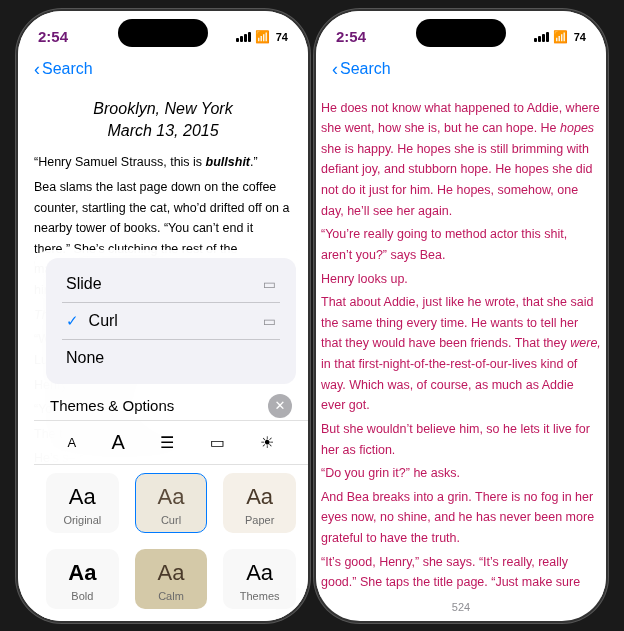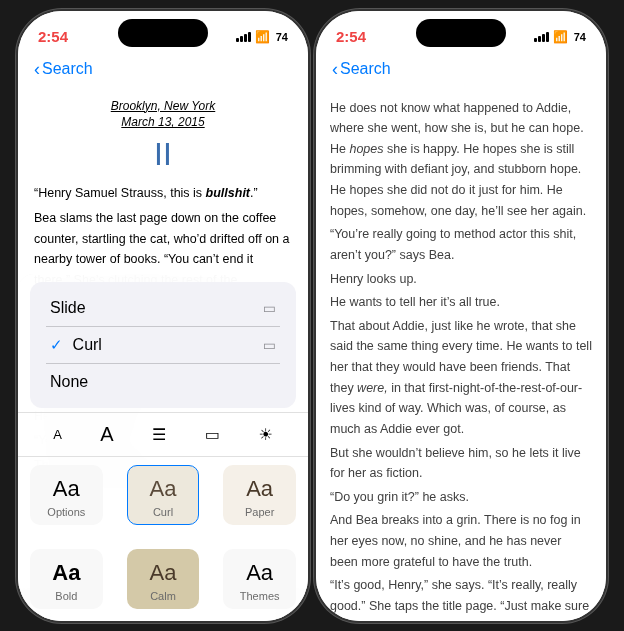--- a/index.html
+++ b/index.html
@@ -43,21 +43,21 @@
       align-items: center;
       padding: 12px 20px 4px 20px;
       height: 44px;
       background: #fff;
       position: relative;
     }
 
     .status-time {
       font-size: 15px;
       font-weight: 600;
-      color: #ef4444;
+      color: #701a75;
     }
 
     .status-icons {
       display: flex;
       align-items: center;
       gap: 5px;
       font-size: 11px;
       color: #000;
     }
 
@@ -105,24 +105,23 @@
       position: relative;
     }
 
     .book-header {
       text-align: center;
       margin-bottom: 10px;
     }
 
     .book-location {
       font-style: italic;
-      font-size: 12px;
+      font-size: 16px;
       color: #000;
       line-height: 1.4;
-      text-decoration: underline;
     }
 
     .chapter-num {
       font-size: 32px;
       font-weight: 200;
       color: #3a6dad;
       line-height: 1.2;
       margin: 4px 0;
     }
 
@@ -134,21 +133,21 @@
 
     .book-text p {
       margin-bottom: 4px;
       text-indent: 0;
     }
 
     
     .overlay-panel {
       position: absolute;
       bottom: 0;
-      left: 0;
+      left: 16px;
       right: 0;
       background: rgba(255,255,255,0.95);
       border-radius: 16px 16px 0 0;
       padding: 0;
       backdrop-filter: blur(20px);
     }
 
     .slide-menu {
       padding: 8px 16px;
       background: #f2f2f7;
@@ -227,21 +226,21 @@
       justify-content: center;
     }
 
     .toolbar-btn.small-a { font-size: 13px; font-weight: 400; }
     .toolbar-btn.large-a { font-size: 20px; font-weight: 400; }
 
     
     .themes-grid {
       display: grid;
       grid-template-columns: 1fr 1fr 1fr;
-      gap: 24px;
+      gap: 16px;
       padding: 8px 12px 12px;
     }
 
     .theme-card {
       border-radius: 10px;
       padding: 10px 8px 6px;
       text-align: center;
       border: 1.5px solid transparent;
       cursor: pointer;
     }
@@ -267,24 +266,24 @@
     .theme-bold { background: #f8f8f8; }
     .theme-bold .theme-aa { font-weight: 700; }
     .theme-calm { background: #d4c9a8; }
     .theme-focus { background: #f8f8f8; }
 
     
     .book-content-right {
       flex: 1;
       overflow: hidden;
       background: #fff;
-      padding: 10px 14px;
+      padding: 10px 5px;
       font-size: 12.5px;
       line-height: 1.65;
-      color: #404040;
+      color: #be185d;
       position: relative;
     }
 
     .book-content-right p {
       margin-bottom: 3px;
     }
 
     .page-num {
       text-align: center;
       font-size: 11px;
@@ -328,21 +327,20 @@
     <div class="nav-bar">
       <div class="nav-back">
         <span class="chevron-left">‹</span>
         <span>Search</span>
       </div>
     </div>
 
     <div class="book-content">
       <div class="book-header">
         <div class="book-location">Brooklyn, New York<br>March 13, 2015</div>
-        <div class="chapter-num">II</div>
       </div>
       <div class="book-text">
         <p>“Henry Samuel Strauss, this is <em><strong>bullshit</strong></em>.”</p>
         <p>Bea slams the last page down on the coffee counter, startling the cat, who’d drifted off on a nearby tower of books. “You can’t end it there.” She’s clutching the rest of the manuscript to her chest, as if to shield it from him. The title page stares back at him.</p>
         <p><em>The Invisible Life of Addie LaRue.</em></p>
         <p>“What happened to her? Did she really go with Luc? After all that?”</p>
         <p>Henry shrugs. “I assume so.”</p>
         <p>“You assume so?”</p>
         <p>The truth is, he doesn’t know.</p>
         <p>He’s s– scribe th– them in– hands s–</p>
@@ -361,33 +359,37 @@
             <span class="checkmark">✓</span>
             <span>Curl</span>
           </span>
           <span class="icon-right">▭</span>
         </div>
         <div class="slide-menu-item">
           <span>None</span>
         </div>
       </div>
 
+      <div class="themes-header">
+        <span class="themes-title">Themes &amp; Options</span>
+        <div class="close-btn">✕</div>
+      </div>
 
       <div class="toolbar">
         <span class="toolbar-btn small-a">A</span>
         <span class="toolbar-btn large-a">A</span>
         <span class="toolbar-btn" style="font-size:16px;">☰</span>
         <span class="toolbar-btn" style="font-size:16px;">▭</span>
         <span class="toolbar-btn" style="font-size:16px;">☀</span>
       </div>
 
       <div class="themes-grid">
         <div class="theme-card theme-original">
           <div class="theme-aa">Aa</div>
-          <div class="theme-name">Options</div>
+          <div class="theme-name">Original</div>
         </div>
         <div class="theme-card theme-quiet selected">
           <div class="theme-aa" style="color:#5a4a3a;">Aa</div>
           <div class="theme-name">Curl</div>
         </div>
         <div class="theme-card theme-paper">
           <div class="theme-aa" style="color:#4a3a2a;">Aa</div>
           <div class="theme-name">Paper</div>
         </div>
         <div class="theme-card theme-bold">
@@ -426,23 +428,23 @@
       <div class="nav-back">
         <span class="chevron-left">‹</span>
         <span>Search</span>
       </div>
     </div>
 
     <div class="book-content-right">
       <p>He does not know what happened to Addie, where she went, how she is, but he can hope. He <em>hopes</em> she is happy. He hopes she is still brimming with defiant joy, and stubborn hope. He hopes she did not do it just for him. He hopes, somehow, one day, he’ll see her again.</p>
       <p>“You’re really going to method actor this shit, aren’t you?” says Bea.</p>
       <p>Henry looks up.</p>
-      <p>He wants to tell her it’s all true.</p>
       <p>That about Addie, just like he wrote, that she said the same thing every time. He wants to tell her that they would have been friends. That they <em>were,</em> in that first-night-of-the-rest-of-our-lives kind of way. Which was, of course, as much as Addie ever got.</p>
       <p>But she wouldn’t believe him, so he lets it live for her as fiction.</p>
       <p>“Do you grin it?” he asks.</p>
       <p>And Bea breaks into a grin. There is no fog in her eyes now, no shine, and he has never been more grateful to have the truth.</p>
       <p>“It’s good, Henry,” she says. “It’s really, really good.” She taps the title page. “Just make sure you thank me in the acknowledgments.”</p>
 
     </div>
 
+    <div class="page-num">524</div>
   </div>
 </div>
 
 </body></html>

